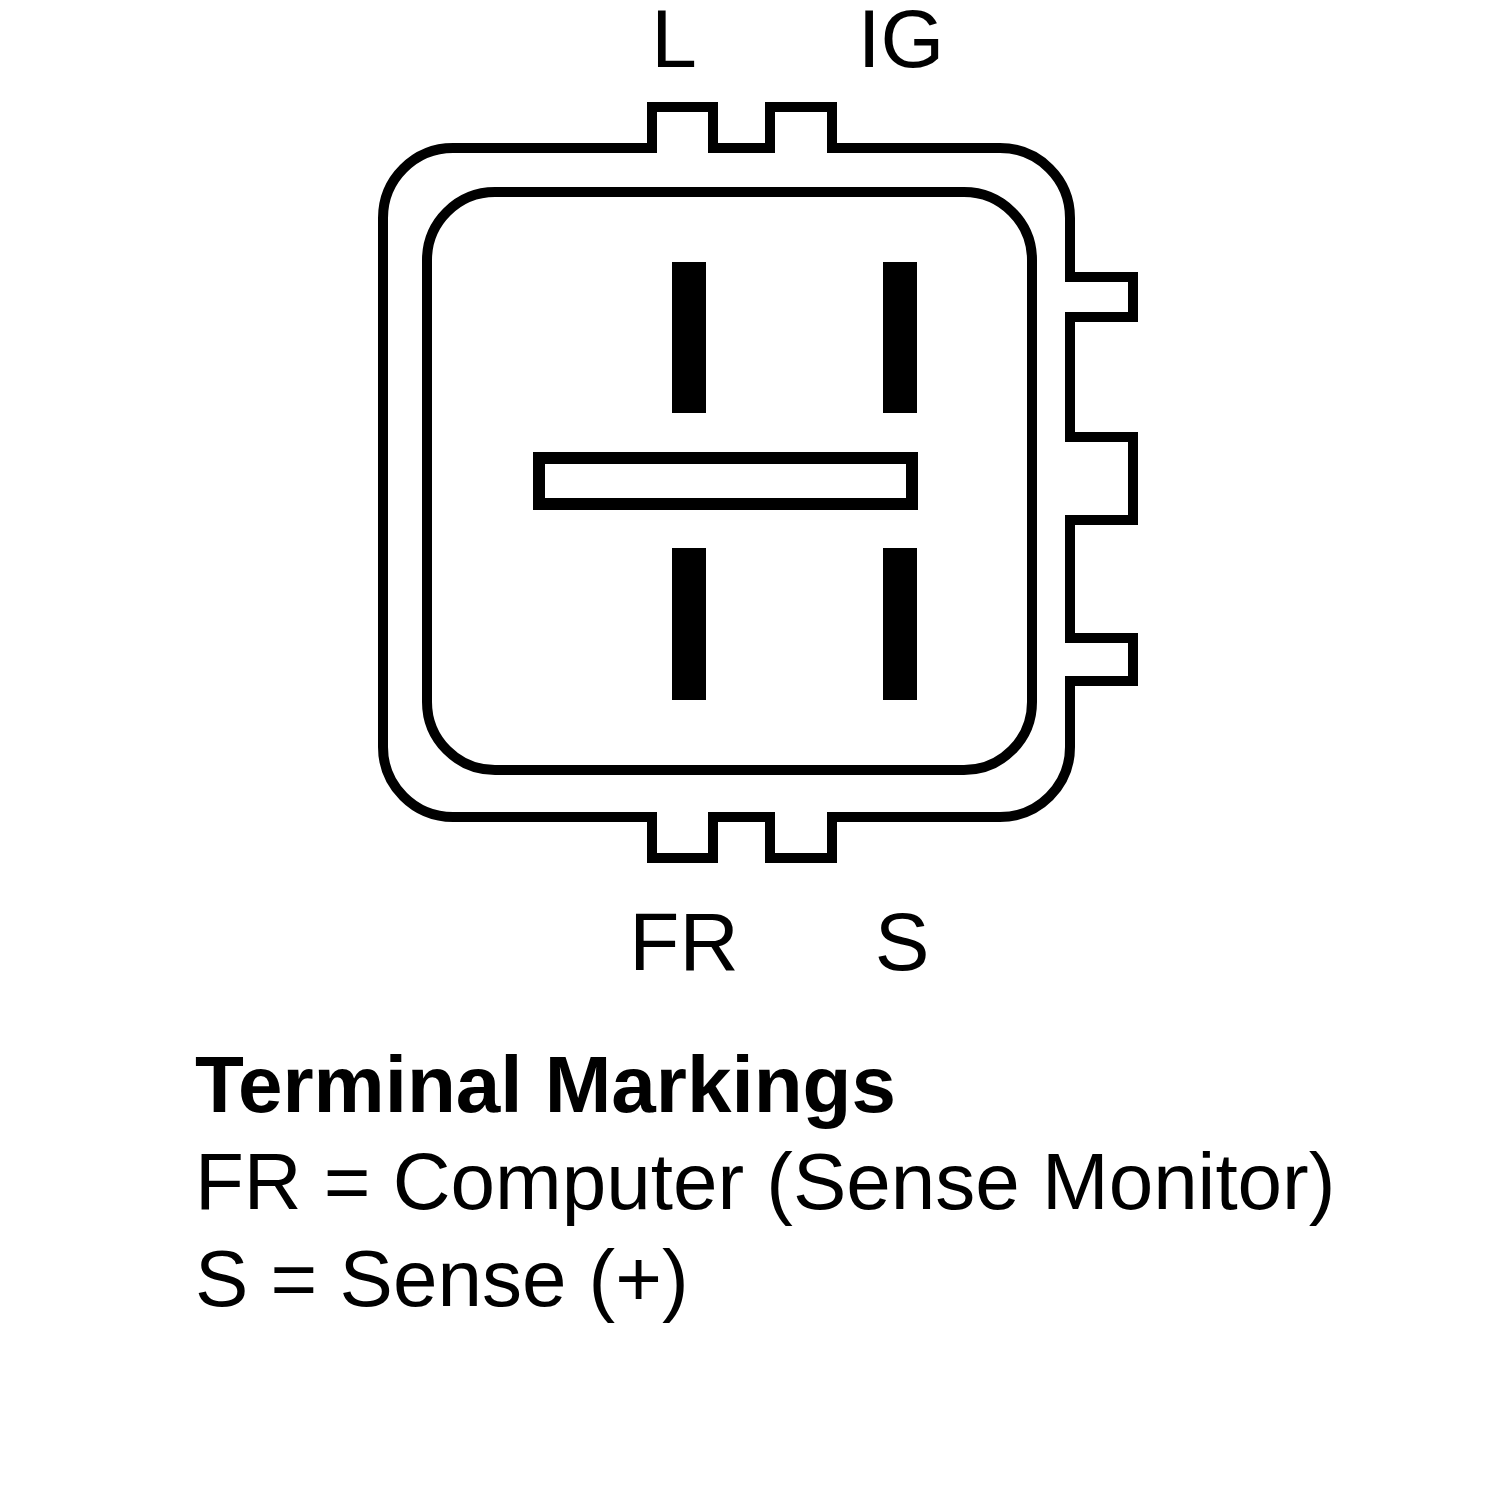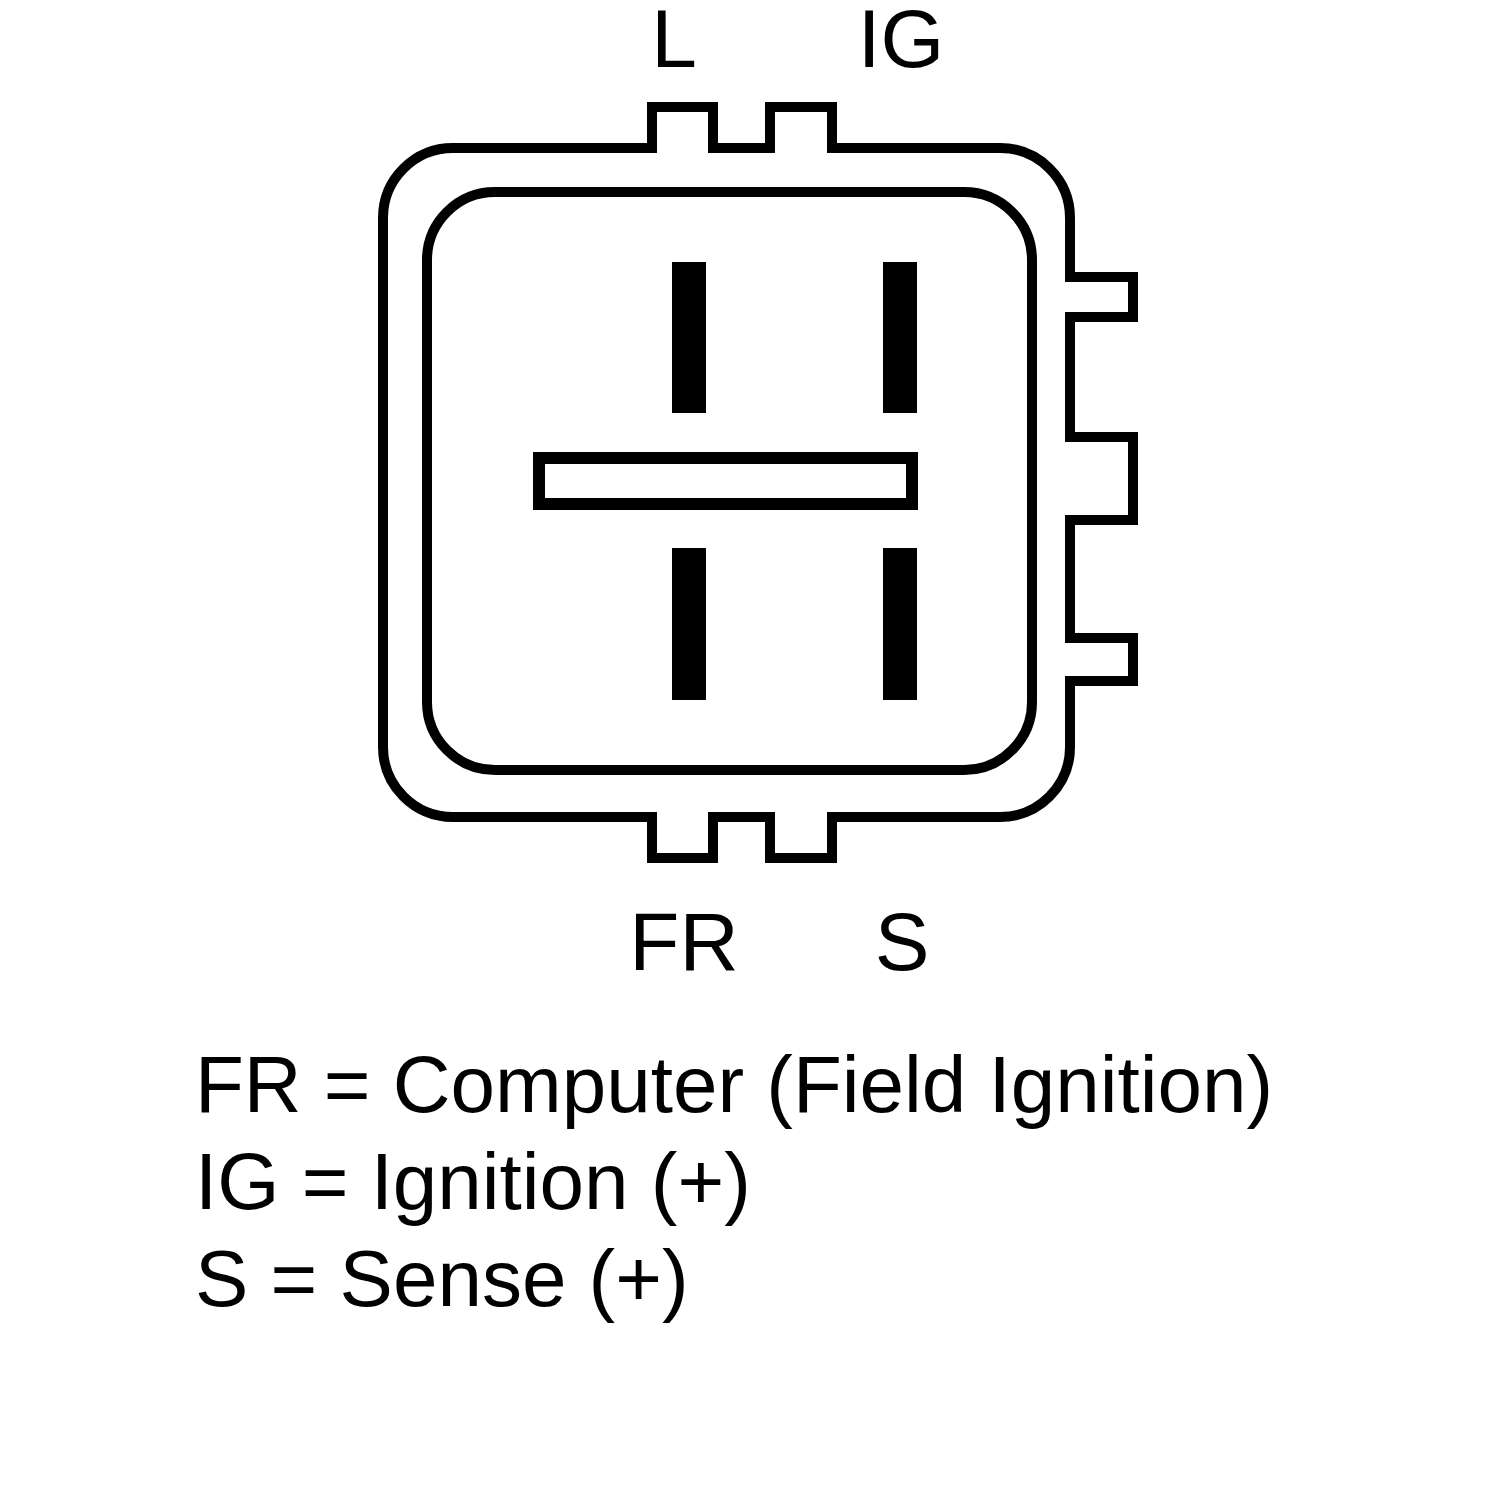--- a/index.html
+++ b/index.html
@@ -92,16 +92,16 @@
     <rect class="pin" x="672" y="262" width="34" height="151"></rect>
     <rect class="pin" x="883" y="262" width="34" height="151"></rect>
     <rect class="pin" x="672" y="548" width="34" height="152"></rect>
     <rect class="pin" x="883" y="548" width="34" height="152"></rect>
 
     <rect class="slot" x="539" y="458" width="373" height="46"></rect>
   </svg>
 </div>
 
 <div class="legend">
-  <div class="legend-entry">FR = Computer (Field Ignition)</div>
-  <div class="legend-entry">IG = Ignition (+)</div>
+  <div class="legend-title">Terminal Markings</div>
+  <div class="legend-entry">FR = Computer (Sense Monitor)</div>
   <div class="legend-entry">S = Sense (+)</div>
 </div>
 
 </body></html>

